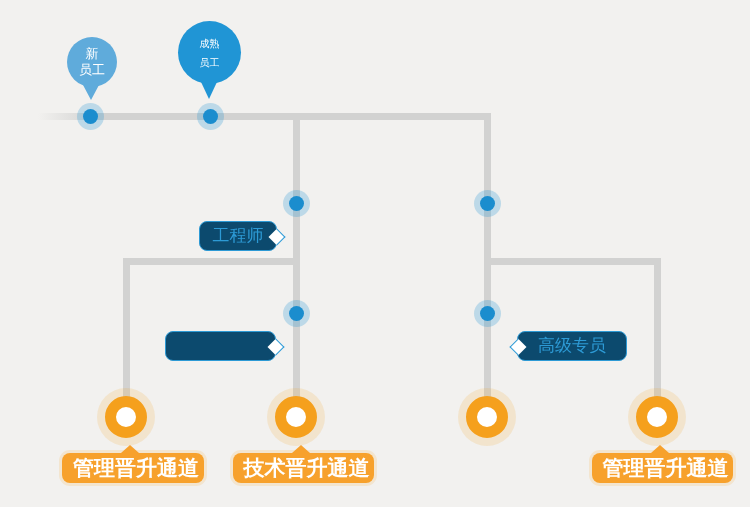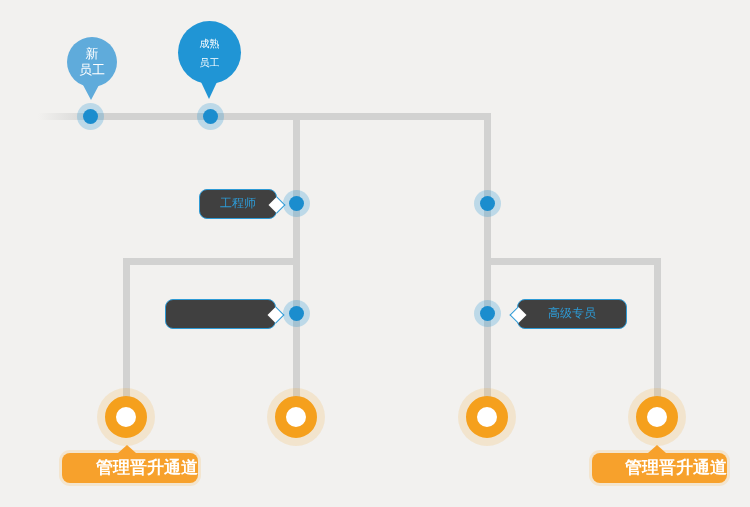--- a/index.html
+++ b/index.html
@@ -39,23 +39,23 @@
     font-size:13px;line-height:16px;}
   .bubble-mature{left:178px;top:21px;width:63px;height:63px;background:var(--blue);
     font-size:10px;line-height:19px;}
   .tail{position:absolute;width:0;height:0;border-left:8px solid transparent;
     border-right:8px solid transparent;}
   .bubble-new .tail{left:16px;bottom:-13px;border-top:15px solid var(--blue-light);}
   .bubble-mature .tail{left:23px;bottom:-15px;border-top:17px solid var(--blue);}
   .bline{display:block;}
 
   
-  .level-tag{position:absolute;height:30px;line-height:27px;background:#404040;
+  .level-tag{position:absolute;height:30px;line-height:27px;background:#0c4a6e;
     border:1.5px solid var(--blue-border);border-radius:8px;color:var(--blue-border);
-    font-size:12px;text-align:center;box-sizing:border-box;}
+    font-size:17px;text-align:center;box-sizing:border-box;margin-top:32px;}
   .tag-engineer{left:199px;top:189px;width:78px;}
   .tag-specialist{left:509px;top:189px;width:78px;}
   .tag-senior-engineer{left:165px;top:299px;width:111px;}
   .tag-senior-specialist{left:517px;top:299px;width:110px;}
   .ptr{position:absolute;width:11px;height:11px;background:#fff;
     transform:rotate(45deg);top:50%;margin-top:-5.5px;}
   .ptr-right{right:-6.5px;border-top:1.5px solid var(--blue-border);
     border-right:1.5px solid var(--blue-border);}
   .ptr-left{left:-6.5px;border-bottom:1.5px solid var(--blue-border);
     border-left:1.5px solid var(--blue-border);}
@@ -63,22 +63,22 @@
   
   .glow{position:absolute;width:58px;height:58px;border-radius:50%;
     background:rgba(245,160,29,0.16);top:388px;}
   .glow-1{left:97px;}.glow-2{left:267px;}.glow-3{left:458px;}.glow-4{left:628px;}
   .ring{position:absolute;width:42px;height:42px;border-radius:50%;background:#fff;
     border:11px solid var(--orange);box-sizing:border-box;top:396px;}
   .ring-1{left:105px;}.ring-2{left:275px;}.ring-3{left:466px;}.ring-4{left:636px;}
 
   
   .channel{position:absolute;top:453px;height:30px;line-height:30px;
-    background:var(--orange-box);border-radius:8px;color:#fff;font-size:17px;
-    font-weight:bold;text-align:right;box-shadow:0 0 0 3px rgba(245,160,29,0.15);}
+    background:var(--orange-box);border-radius:8px;color:#fff;font-size:21px;
+    font-weight:bold;text-align:center;box-shadow:0 0 0 3px rgba(245,160,29,0.15);padding-left:6px;}
   .channel-1{left:62px;width:136px;}
   .channel-2{left:233px;width:135px;}
   .channel-3{left:423px;width:134px;}
   .channel-4{left:592px;width:135px;}
   .notch{position:absolute;top:-8px;left:50%;margin-left:-12px;width:0;height:0;
     border-left:9px solid transparent;border-right:9px solid transparent;
     border-bottom:8px solid var(--orange-box);}
 </style>
 </head>
 <body>
@@ -129,18 +129,22 @@
   <div class="glow glow-4"></div>
   <div class="ring ring-1"></div>
   <div class="ring ring-2"></div>
   <div class="ring ring-3"></div>
   <div class="ring ring-4"></div>
 
   <div class="channel channel-1">
     <span class="notch"></span>
     <span>管理晋升通道</span>
   </div>
+  <div class="channel channel-2">
+    <span class="notch"></span>
+    <span>技术晋升通道</span>
+  </div>
   <div class="channel channel-4">
     <span class="notch"></span>
     <span>管理晋升通道</span>
   </div>
 
 </div>
 
 </body></html>

